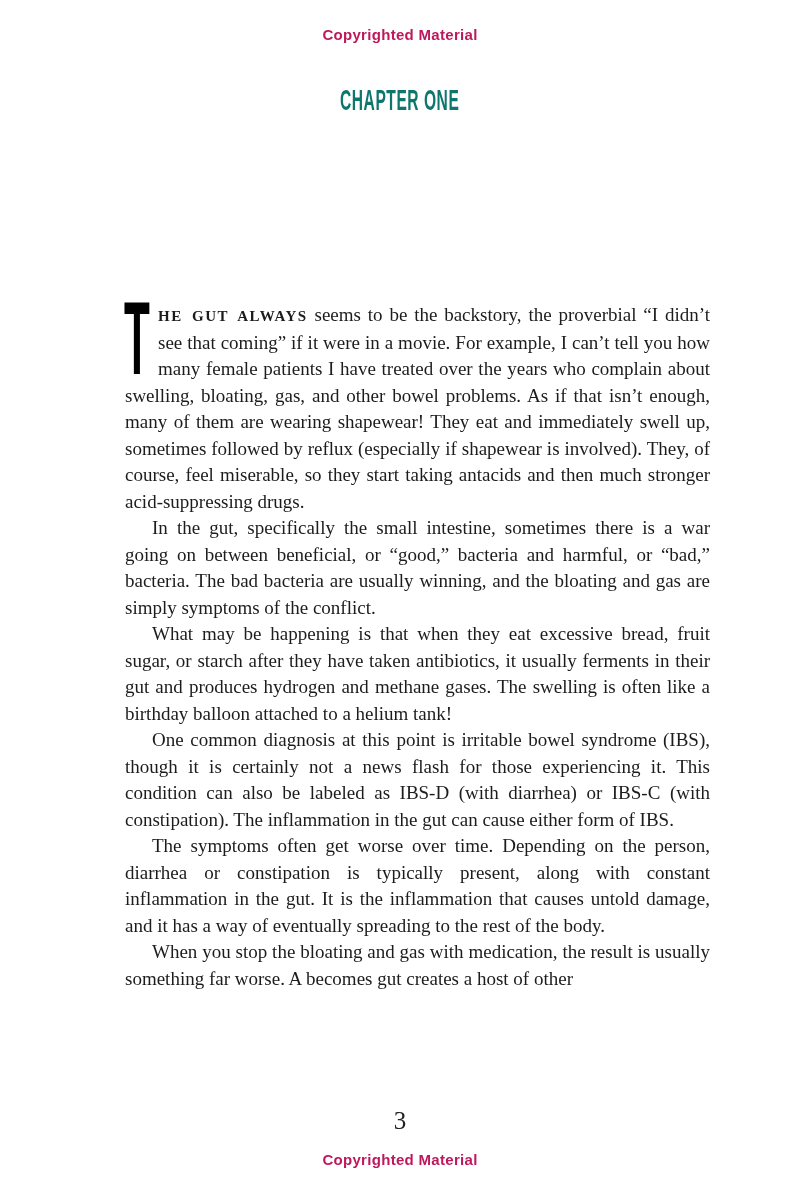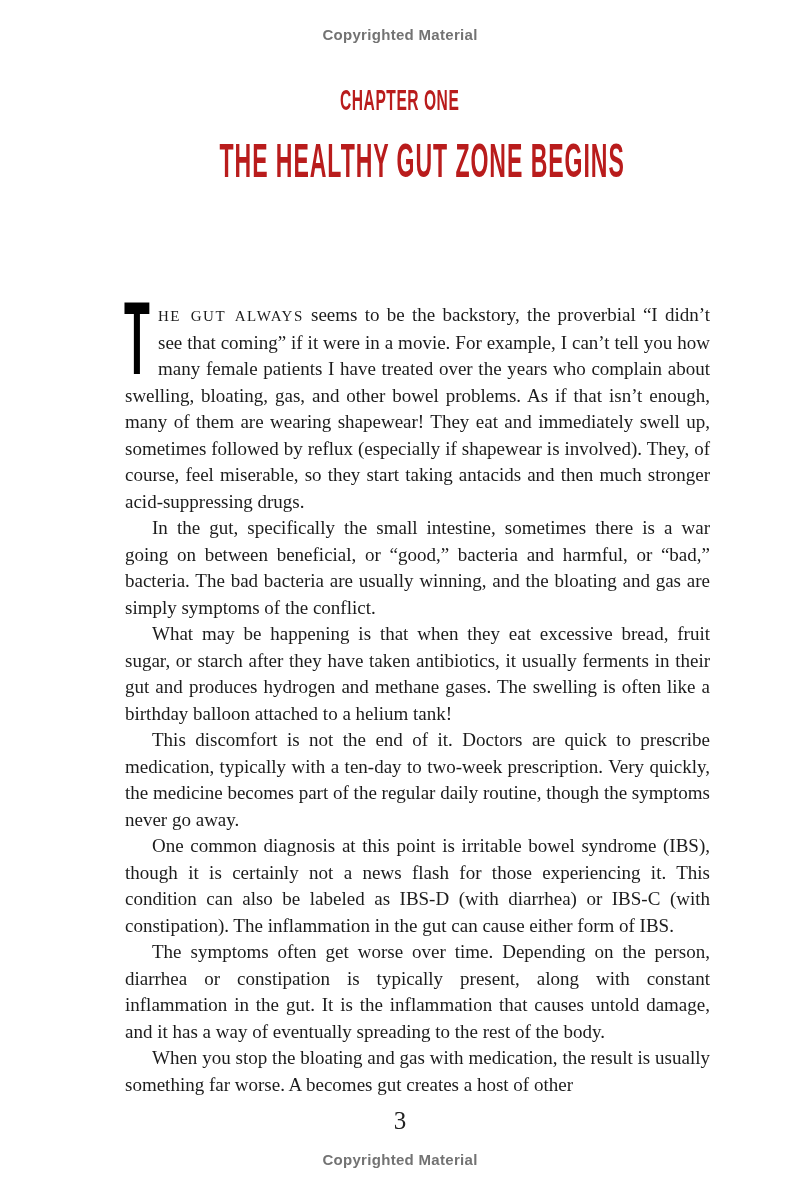--- a/index.html
+++ b/index.html
@@ -14,32 +14,32 @@
   }
   .notice {
     position: absolute;
     left: 0; right: 0;
     text-align: center;
     font-family: "Liberation Sans", "DejaVu Sans", sans-serif;
     font-weight: 700;
     font-size: 15px;
     line-height: 1;
     letter-spacing: 0.3px;
-    color: #737373;
+    color: #be185d;
   }
   .notice-top { top: 27px; }
   .notice-bottom { top: 1152px; }
 
   .kicker, .chapter-title {
     position: absolute;
     left: 0; right: 0;
     text-align: center;
     font-family: "Liberation Sans", "DejaVu Sans", sans-serif;
     font-weight: 700;
-    color: #b91c1c;
+    color: #0f766e;
     line-height: 1;
     white-space: nowrap;
   }
   .kicker { top: 85px; font-size: 30px; }
   .kicker .squeeze { display: inline-block; transform: scaleX(0.52); transform-origin: 50% 50%; letter-spacing: 1px; }
   .chapter-title { top: 137px; font-size: 48px; }
   .chapter-title .squeeze { display: inline-block; transform: scaleX(0.48); transform-origin: 50% 50%; letter-spacing: 2px; }
 
   .body-text {
     position: absolute;
@@ -73,20 +73,21 @@
     line-height: 1;
     color: #000000;
     transform: scaleX(0.41);
     transform-origin: 0 0;
   }
   .smallcaps {
     text-transform: uppercase;
     font-size: 15px;
     letter-spacing: 1.5px;
     word-spacing: 2px;
+    font-weight: bold;
   }
   .page-number {
     position: absolute;
     left: 0; right: 0;
     top: 1108px;
     text-align: center;
     font-size: 25px;
     line-height: 1;
     color: #222222;
     font-family: "Liberation Serif", "DejaVu Serif", serif;
@@ -96,31 +97,27 @@
 <body>
 
 <div class="page">
 
   <div class="notice notice-top">Copyrighted Material</div>
 
   <div class="kicker">
     <span class="squeeze">CHAPTER ONE</span>
   </div>
 
-  <div class="chapter-title">
-    <span class="squeeze">THE HEALTHY GUT ZONE BEGINS</span>
-  </div>
 
   <div class="body-text" lang="en">
     <p class="para first"><span class="dropcap">
           <span class="dropcap-glyph">T</span>
         </span><span class="smallcaps">he gut always</span><span> seems to be the backstory, the proverbial “I didn’t see that coming” if it were in a movie. For example, I can’t tell you how many female patients I have treated over the years who complain about swelling, bloating, gas, and other bowel problems. As if that isn’t enough, many of them are wearing shapewear! They eat and immediately swell up, sometimes followed by reflux (especially if shapewear is involved). They, of course, feel miserable, so they start taking antacids and then much stronger acid-suppressing drugs.</span></p>
     <p class="para indent">In the gut, specifically the small intestine, sometimes there is a war going on between beneficial, or “good,” bacteria and harmful, or “bad,” bacteria. The bad bacteria are usually winning, and the bloating and gas are simply symptoms of the conflict.</p>
     <p class="para indent">What may be happening is that when they eat excessive bread, fruit sugar, or starch after they have taken antibiotics, it usually ferments in their gut and produces hydrogen and methane gases. The swelling is often like a birthday balloon attached to a helium tank!</p>
-    <p class="para indent">This discomfort is not the end of it. Doctors are quick to prescribe medication, typically with a ten-day to two-week prescription. Very quickly, the medicine becomes part of the regular daily routine, though the symptoms never go away.</p>
     <p class="para indent">One common diagnosis at this point is irritable bowel syndrome (IBS), though it is certainly not a news flash for those experiencing it. This condition can also be labeled as IBS-D (with diarrhea) or IBS-C (with constipation). The inflammation in the gut can cause either form of IBS.</p>
     <p class="para indent">The symptoms often get worse over time. Depending on the person, diarrhea or constipation is typically present, along with constant inflammation in the gut. It is the inflammation that causes untold damage, and it has a way of eventually spreading to the rest of the body.</p>
     <p class="para indent">When you stop the bloating and gas with medication, the result is usually something far worse. A becomes gut creates a host of other</p>
   </div>
 
   <div class="page-number">3</div>
 
   <div class="notice notice-bottom">Copyrighted Material</div>
 
 </div>

